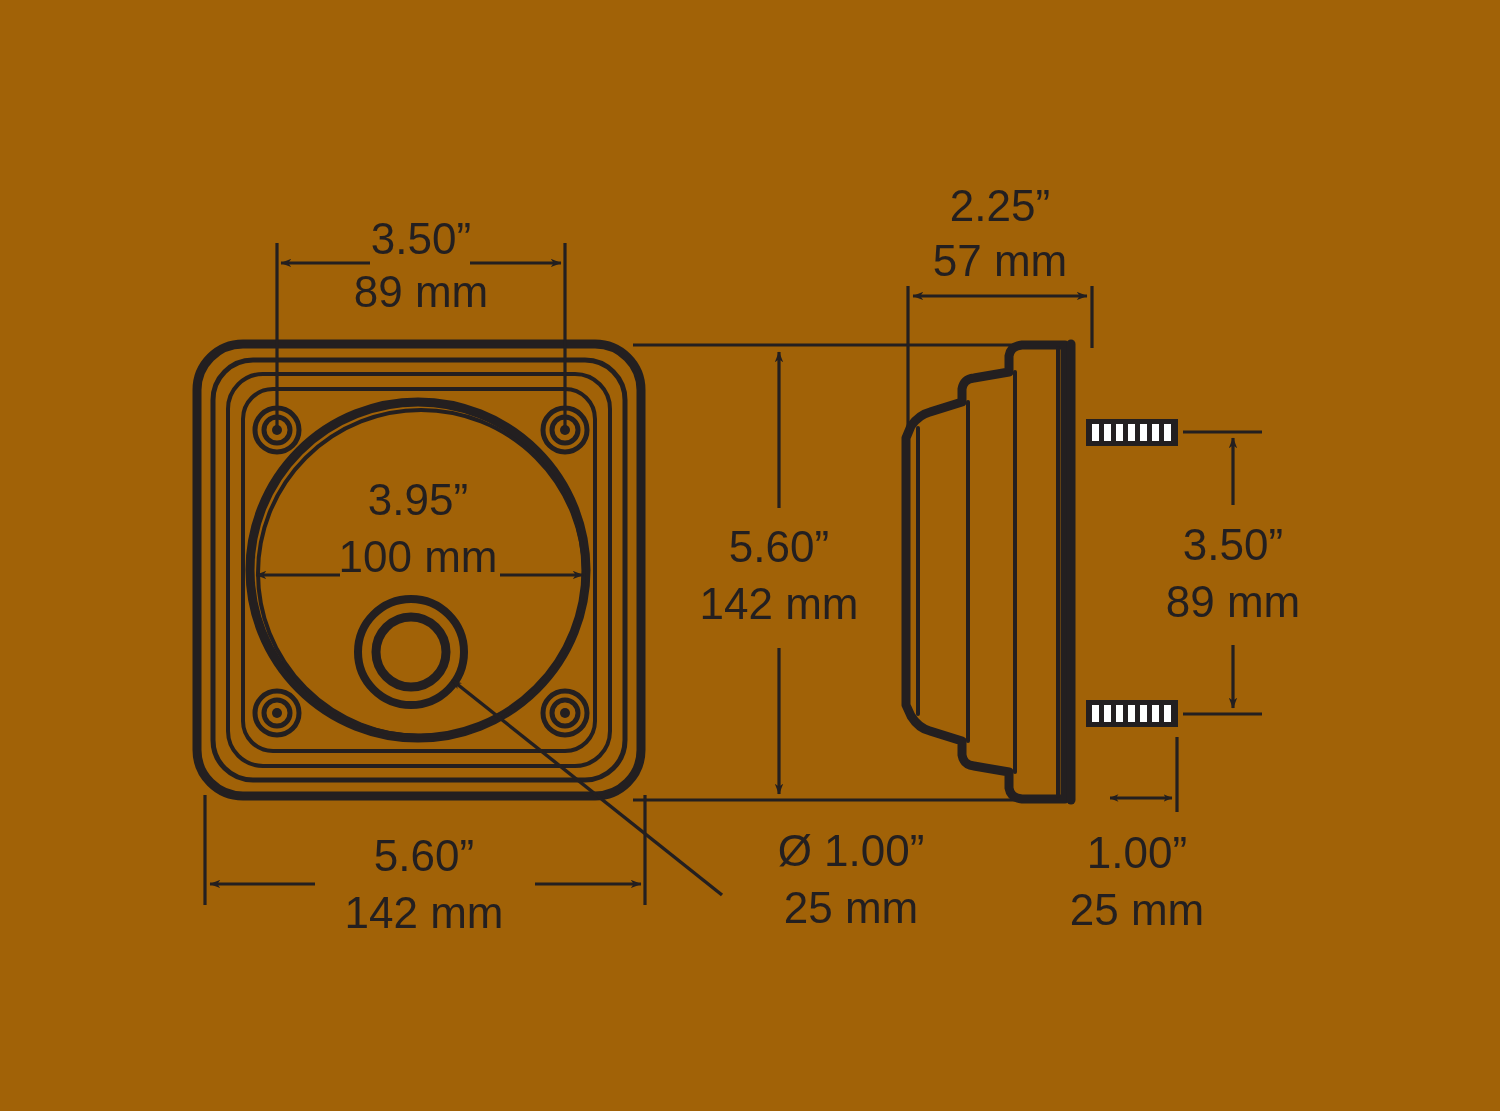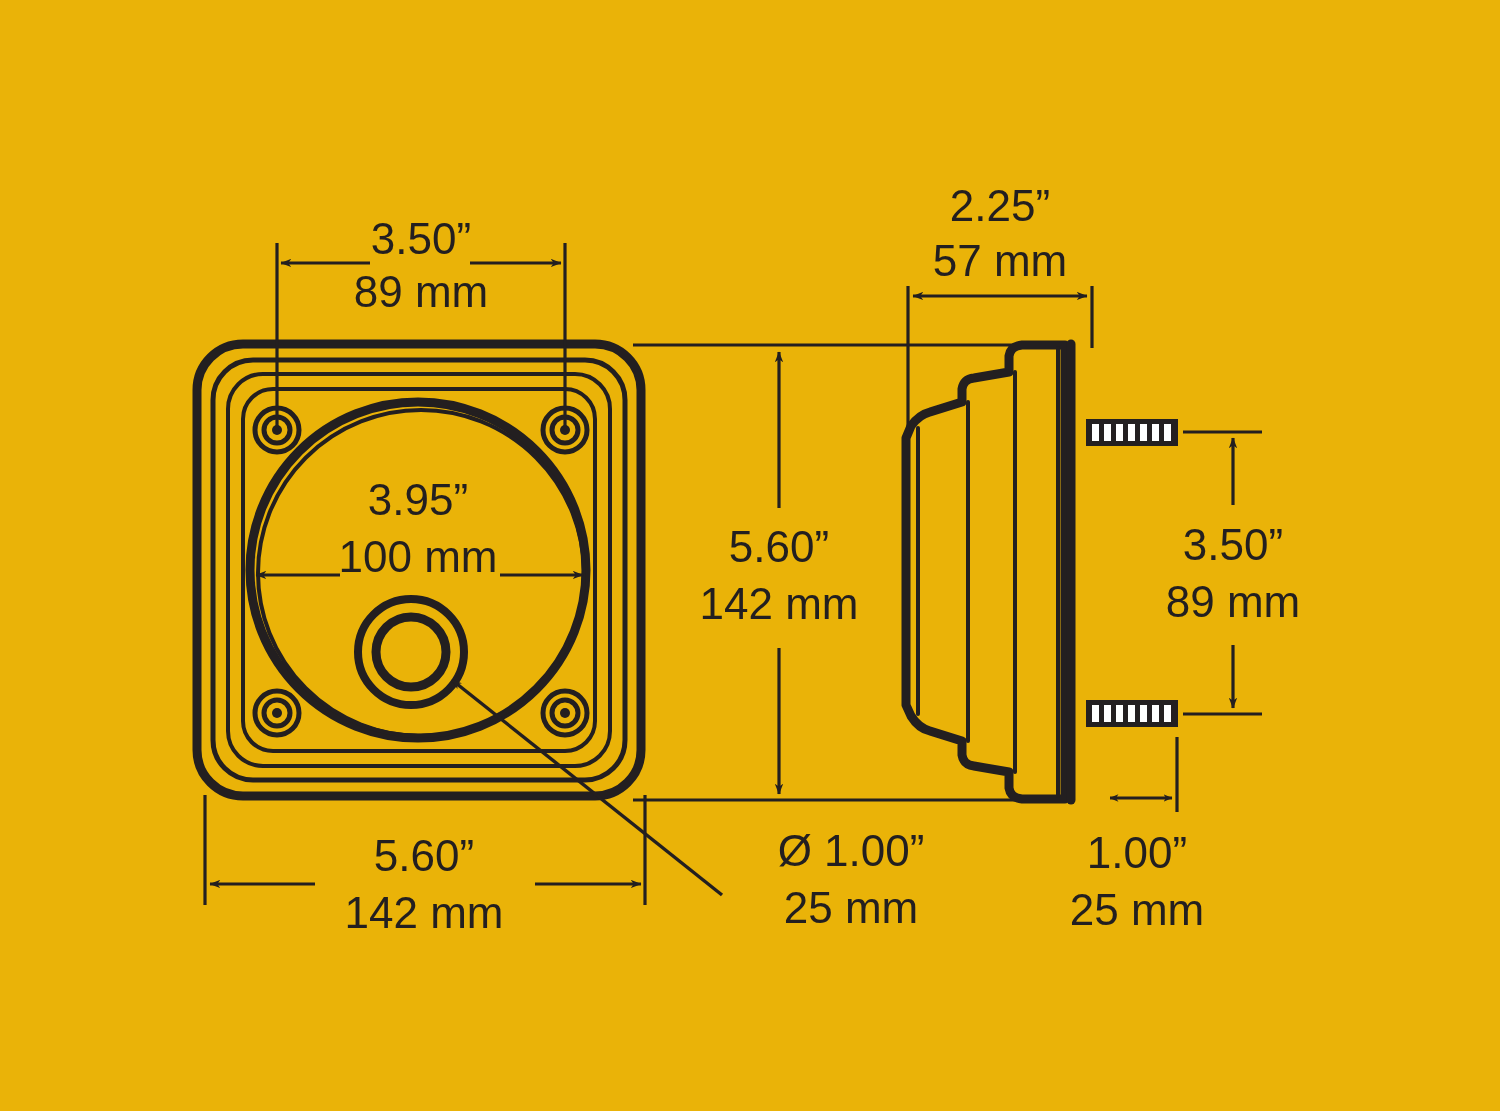--- a/index.html
+++ b/index.html
@@ -1,21 +1,21 @@
 <!DOCTYPE html>
 <html><head>
 <meta charset="utf-8">
 <style>
   html,body{margin:0;padding:0;background:#ffffff;}
   body{
     width:1500px;height:1111px;
     font-family:"Liberation Sans","DejaVu Sans",sans-serif;
     overflow:hidden;
   }
-  #drawing-root{position:relative;width:1500px;height:1111px;background:#eab308;}
+  #drawing-root{position:relative;width:1500px;height:1111px;background:#a16207;}
   svg#tech-drawing{display:block;width:1500px;height:1111px;}
   .dim-text{
     font-family:"Liberation Sans","DejaVu Sans",sans-serif;
     font-size:44px;
     fill:#231f20;
     text-anchor:middle;
     dominant-baseline:alphabetic;
     letter-spacing:0px;
   }
   .body-line{fill:none;stroke:#231f20;}

